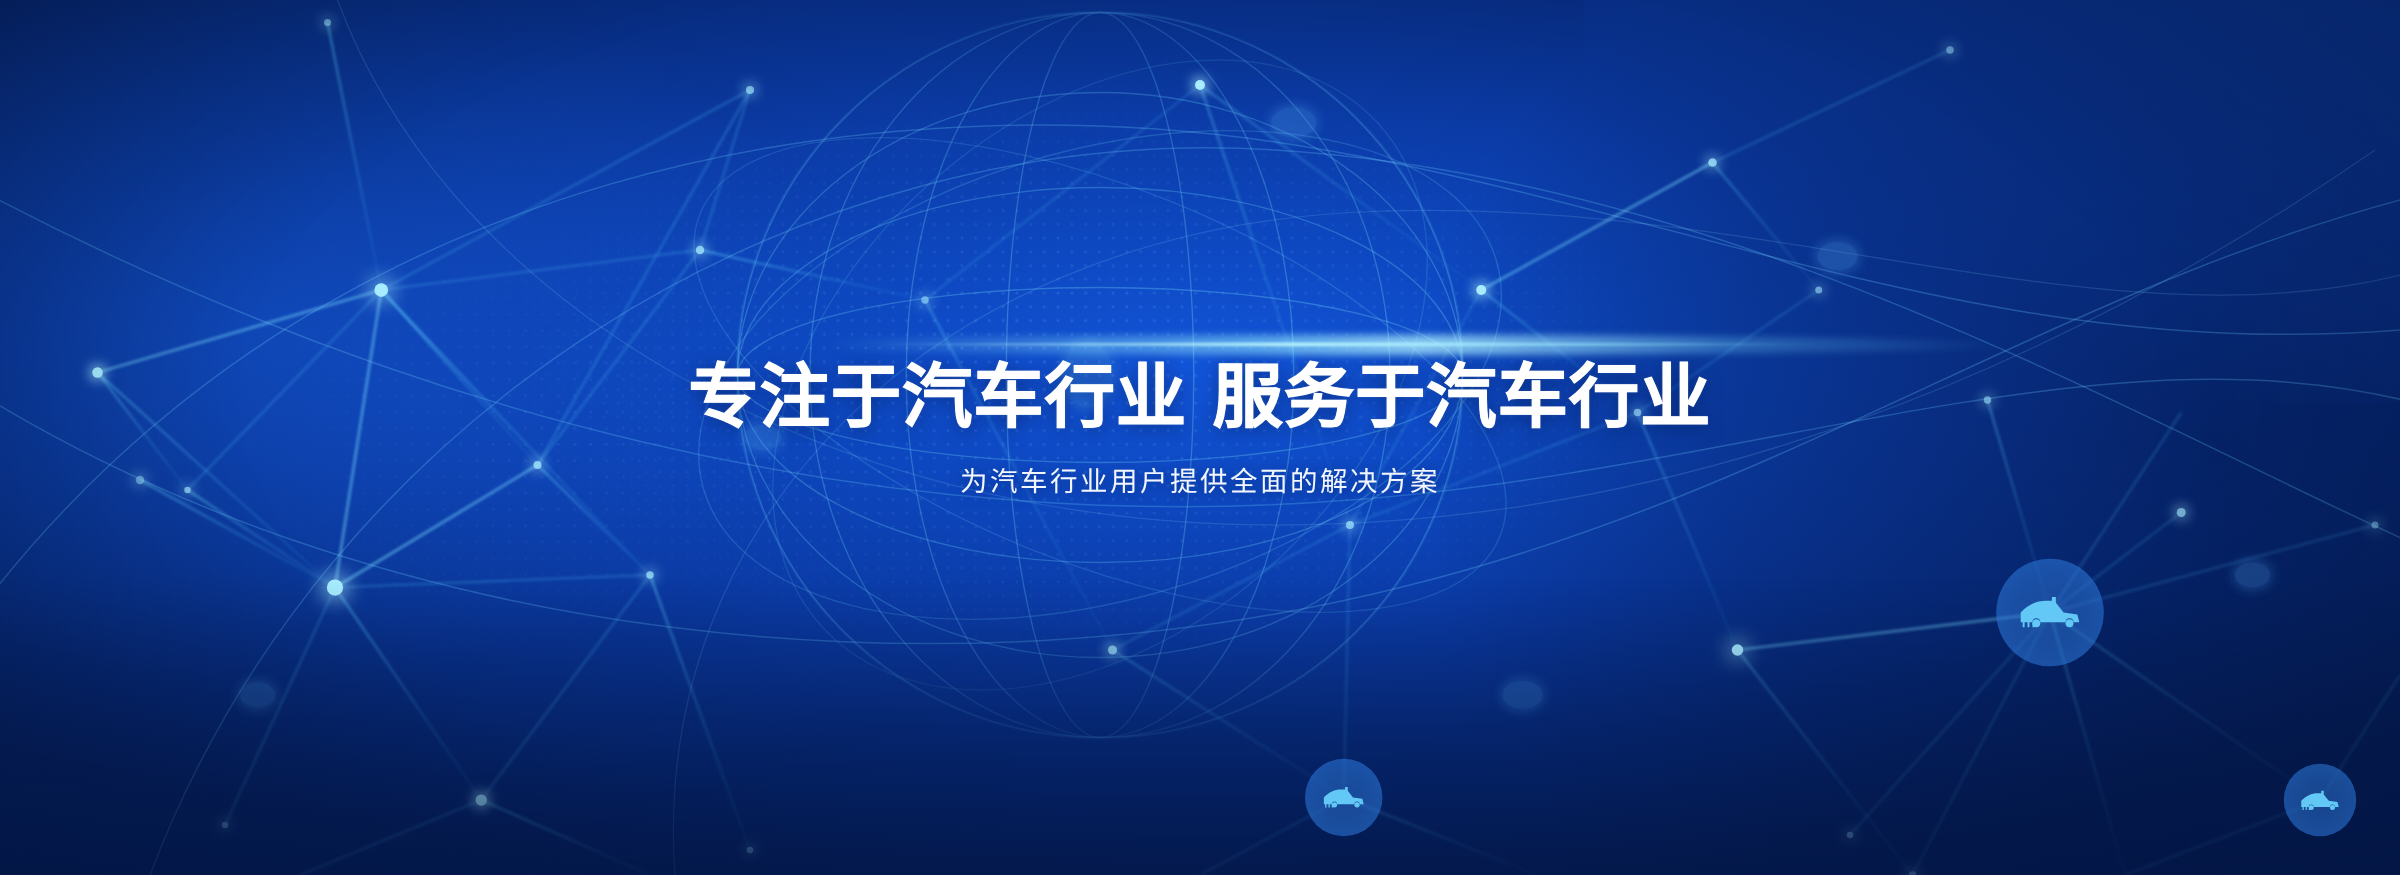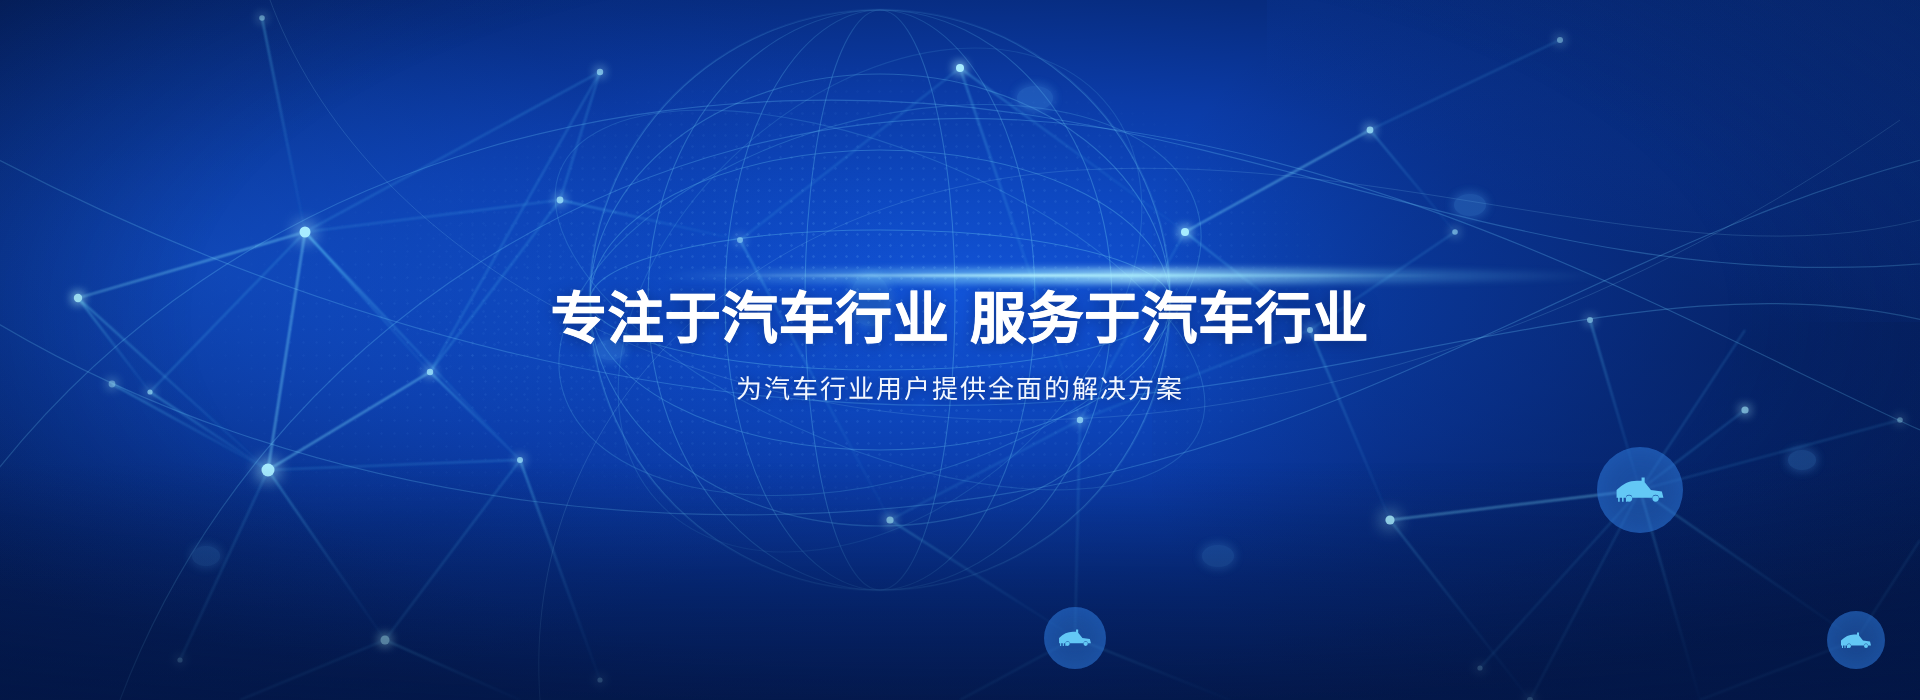--- a/index.html
+++ b/index.html
@@ -95,21 +95,21 @@
     color:#ffffff;
     letter-spacing:1px;
     white-space:nowrap;
     text-shadow:0 2px 14px rgba(4,28,86,0.55), 0 0 2px rgba(255,255,255,0.25);
     font-family:"DejaVu Sans","Liberation Sans",sans-serif;
     -webkit-text-stroke:0.7px #ffffff;
   }
   .hero-subtitle{
     margin:16px;
     margin-top:22px;
-    font-size:26px;
+    font-size:22px;
     line-height:1.3;
     font-weight:normal;
     color:#f2f7ff;
     letter-spacing:2px;
     white-space:nowrap;
     text-shadow:0 1px 10px rgba(4,28,86,0.5);
     font-family:"DejaVu Sans","Liberation Sans",sans-serif;
   }
 
   

